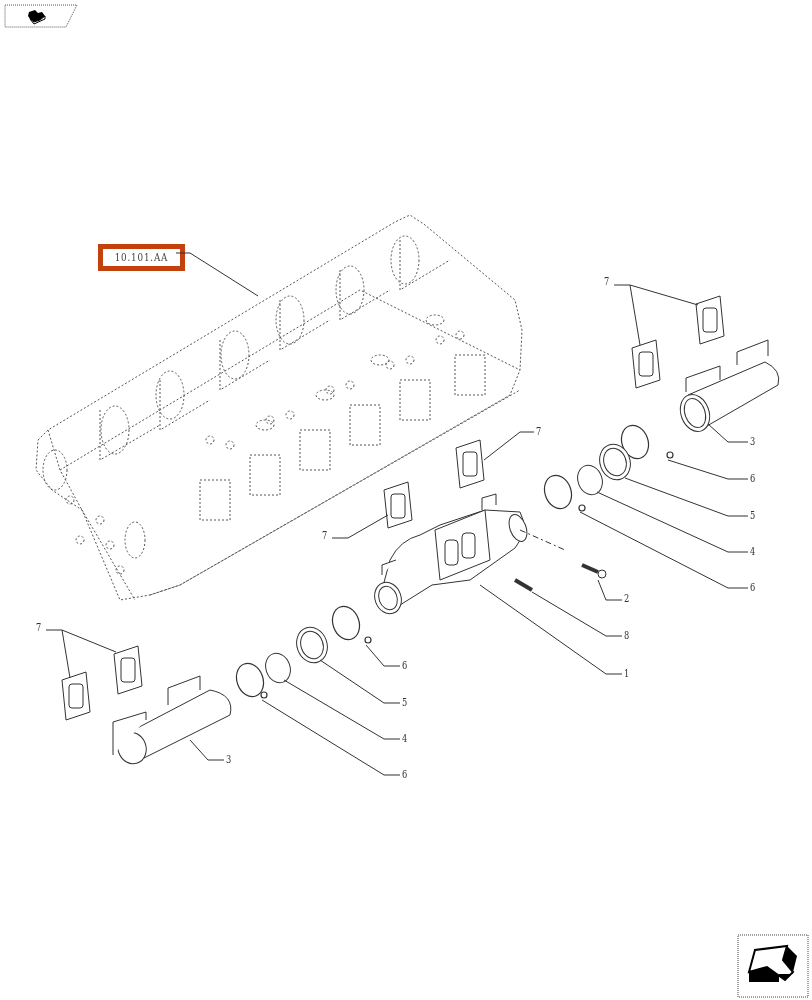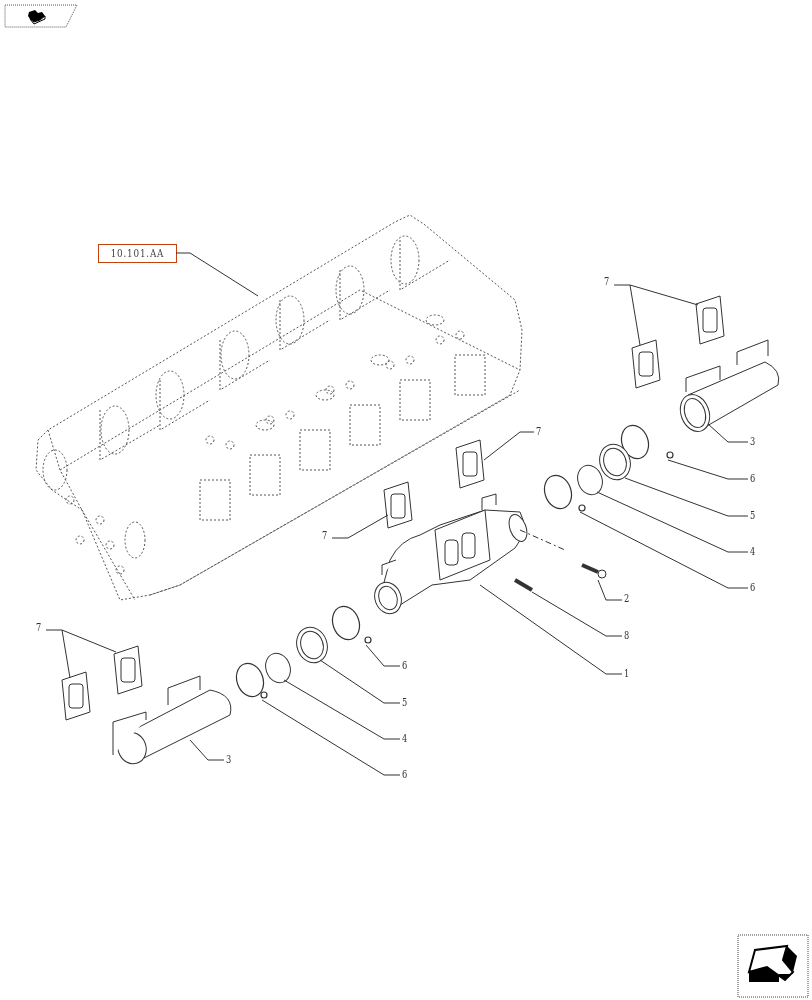--- a/index.html
+++ b/index.html
@@ -1,20 +1,20 @@
 <!DOCTYPE html>
 <html><head>
   <meta charset="utf-8">
   <style>
     html, body { margin: 0; padding: 0; background: #ffffff; }
     body { width: 812px; height: 1000px; position: relative; overflow: hidden; font-family: "DejaVu Sans Mono", monospace; }
     .nav-btn { position: absolute; background: #fff; }
     #diagram { position: absolute; left: 0; top: 0; }
     .callout-label { position: absolute; font-family: "DejaVu Serif", serif; font-size: 11px; color: #333; transform: scaleX(0.75); transform-origin: left top; line-height: 12px; }
-    .ref-box { position: absolute; left: 98px; top: 244px; width: 77px; height: 17px; border: 1px solid #c2410c; font-family: "DejaVu Serif", serif; font-size: 11px; letter-spacing: 1px; color: #444; text-align: center; line-height: 17px; background:#fff; }
+    .ref-box { position: absolute; left: 98px; top: 244px; width: 77px; height: 17px; border: 5px solid #c2410c; font-family: "DejaVu Serif", serif; font-size: 11px; letter-spacing: 1px; color: #444; text-align: center; line-height: 17px; background:#fff; }
     .ref-box span { display:inline-block; transform: scaleX(0.8); }
   </style>
 </head>
 <body>
 
 <div class="nav-btn" style="left:4px;top:4px;width:74px;height:24px;">
   <svg width="74" height="24">
     <polygon points="1,1 73,1 62,23 1,23" fill="#fff" stroke="#555" stroke-width="1" stroke-dasharray="1,1"></polygon>
     <polygon points="25,8 31,6 34,9 38,8 41,12 36,16 30,18 26,15 24,12" fill="#000"></polygon>
     <polygon points="26,15 30,18 36,16 41,12 41,15 30,20" fill="#fff" stroke="#000" stroke-width="1"></polygon>

